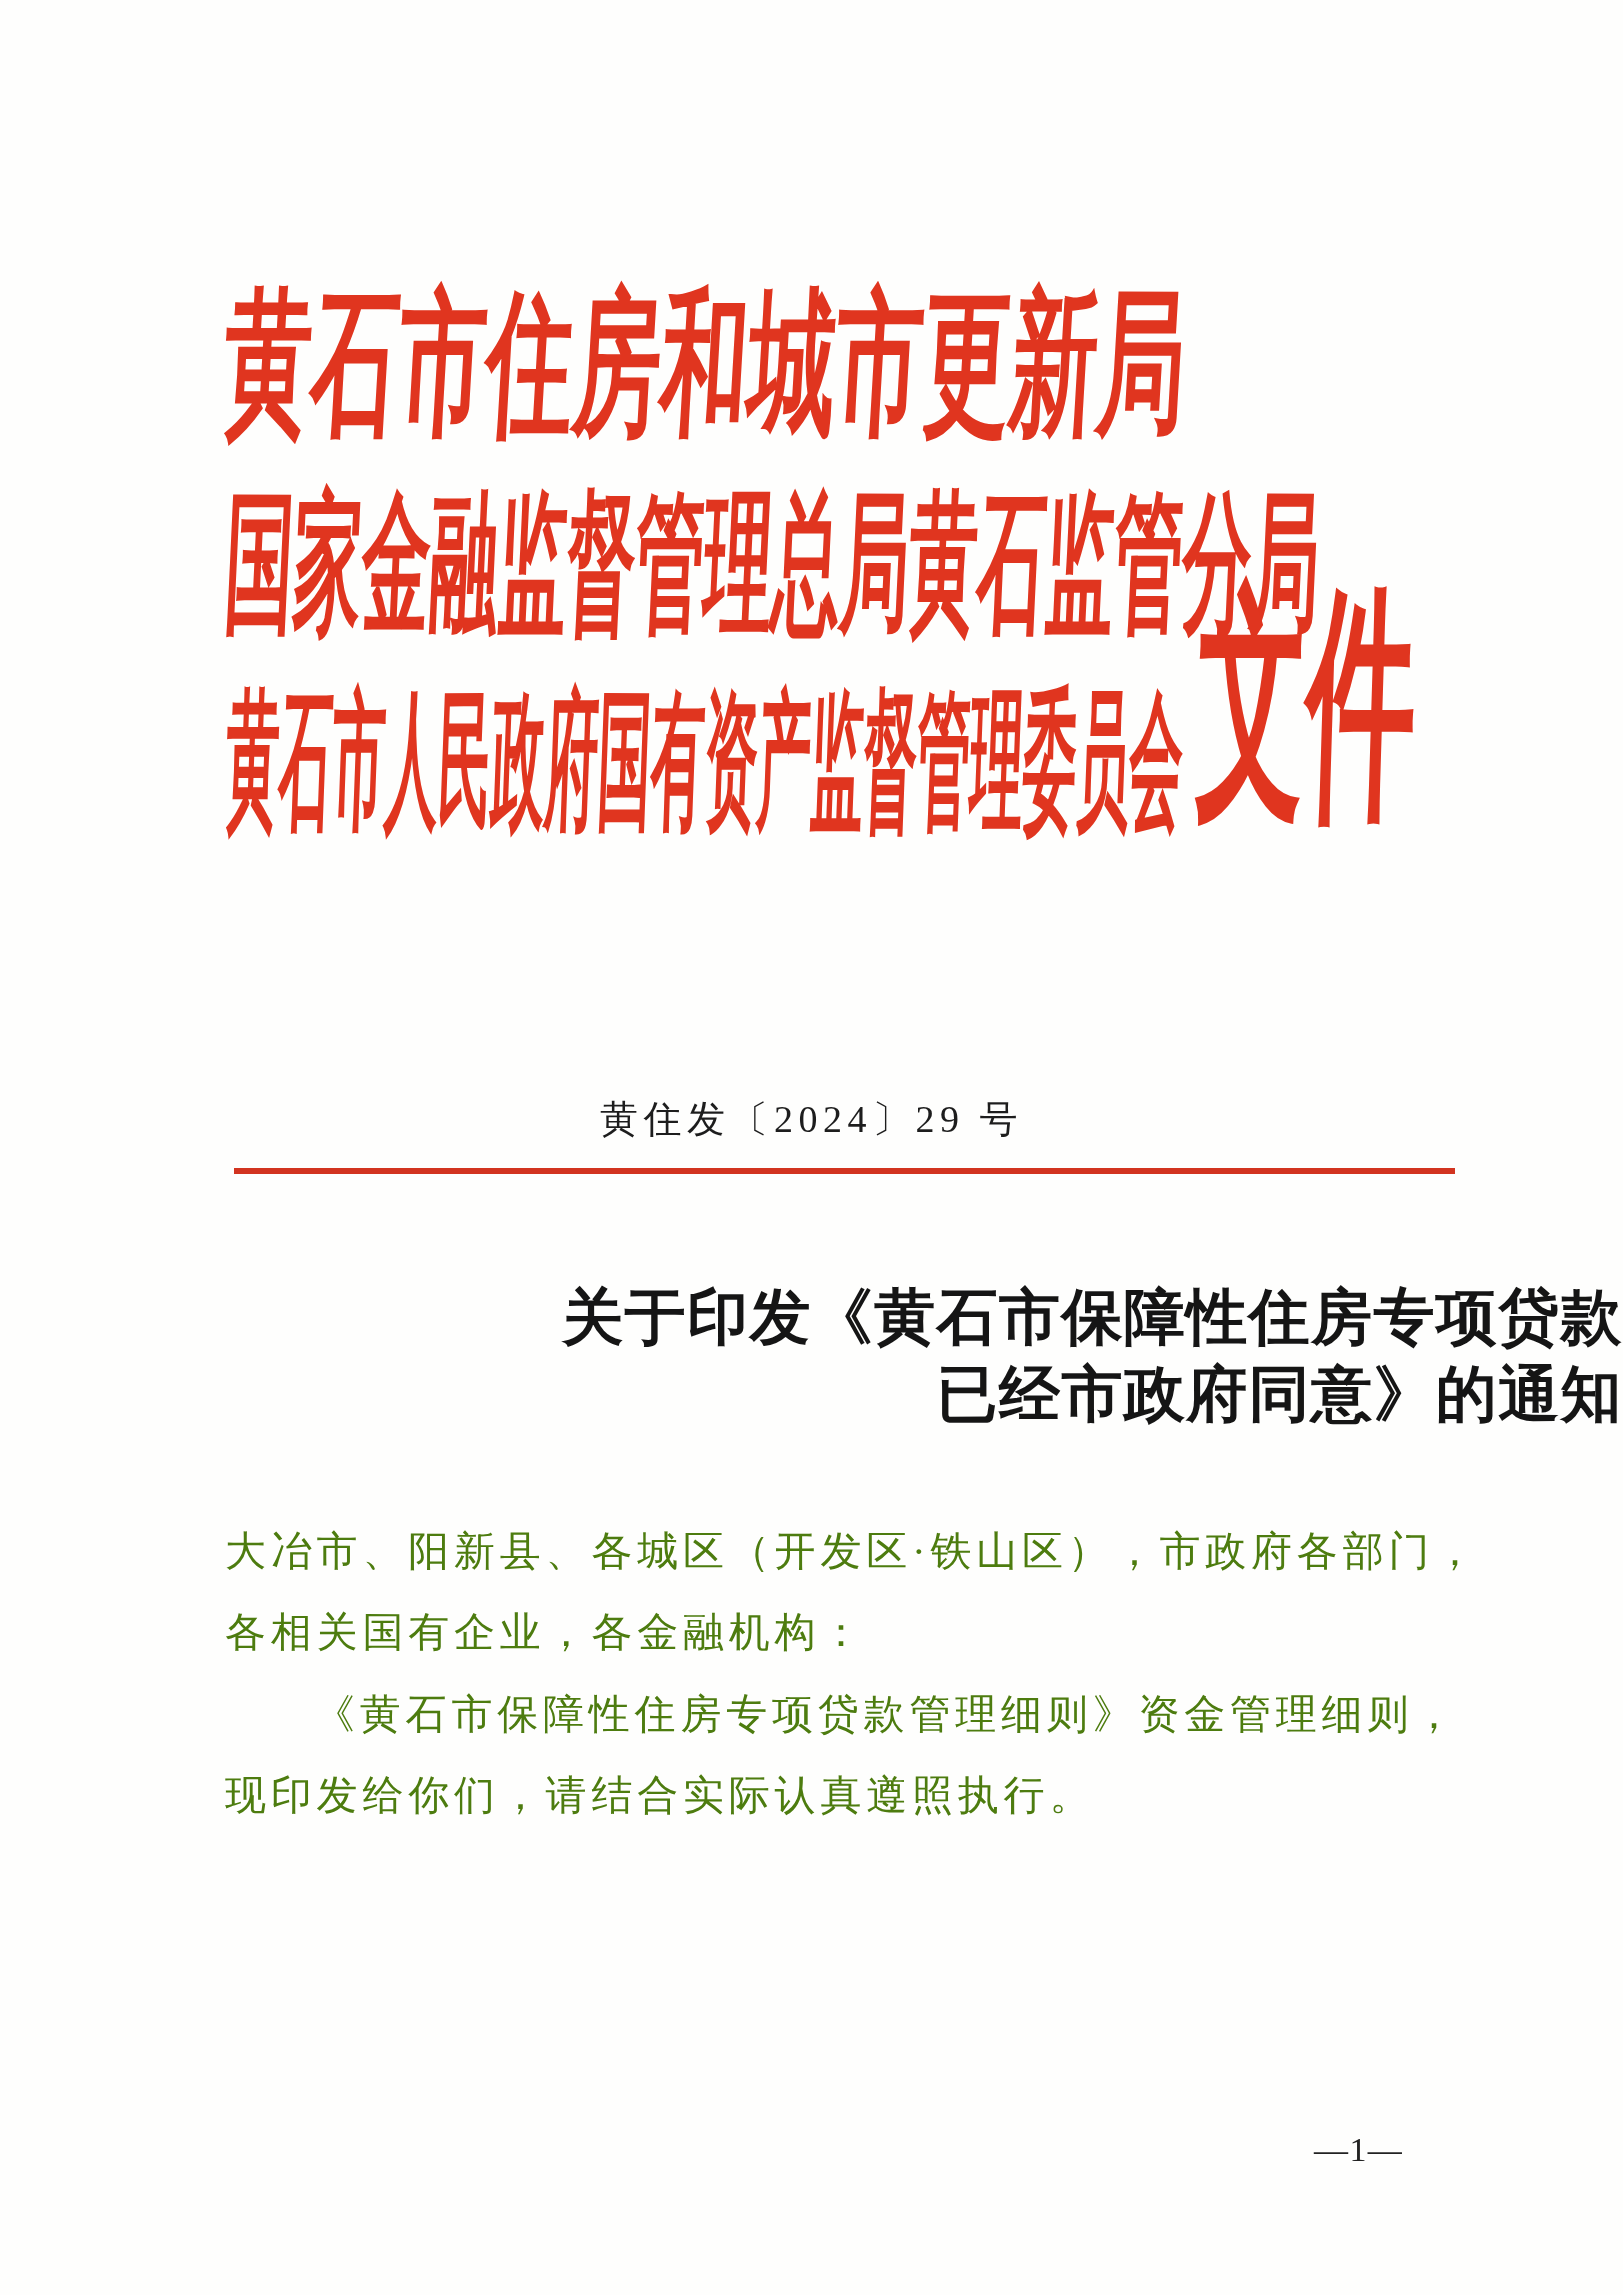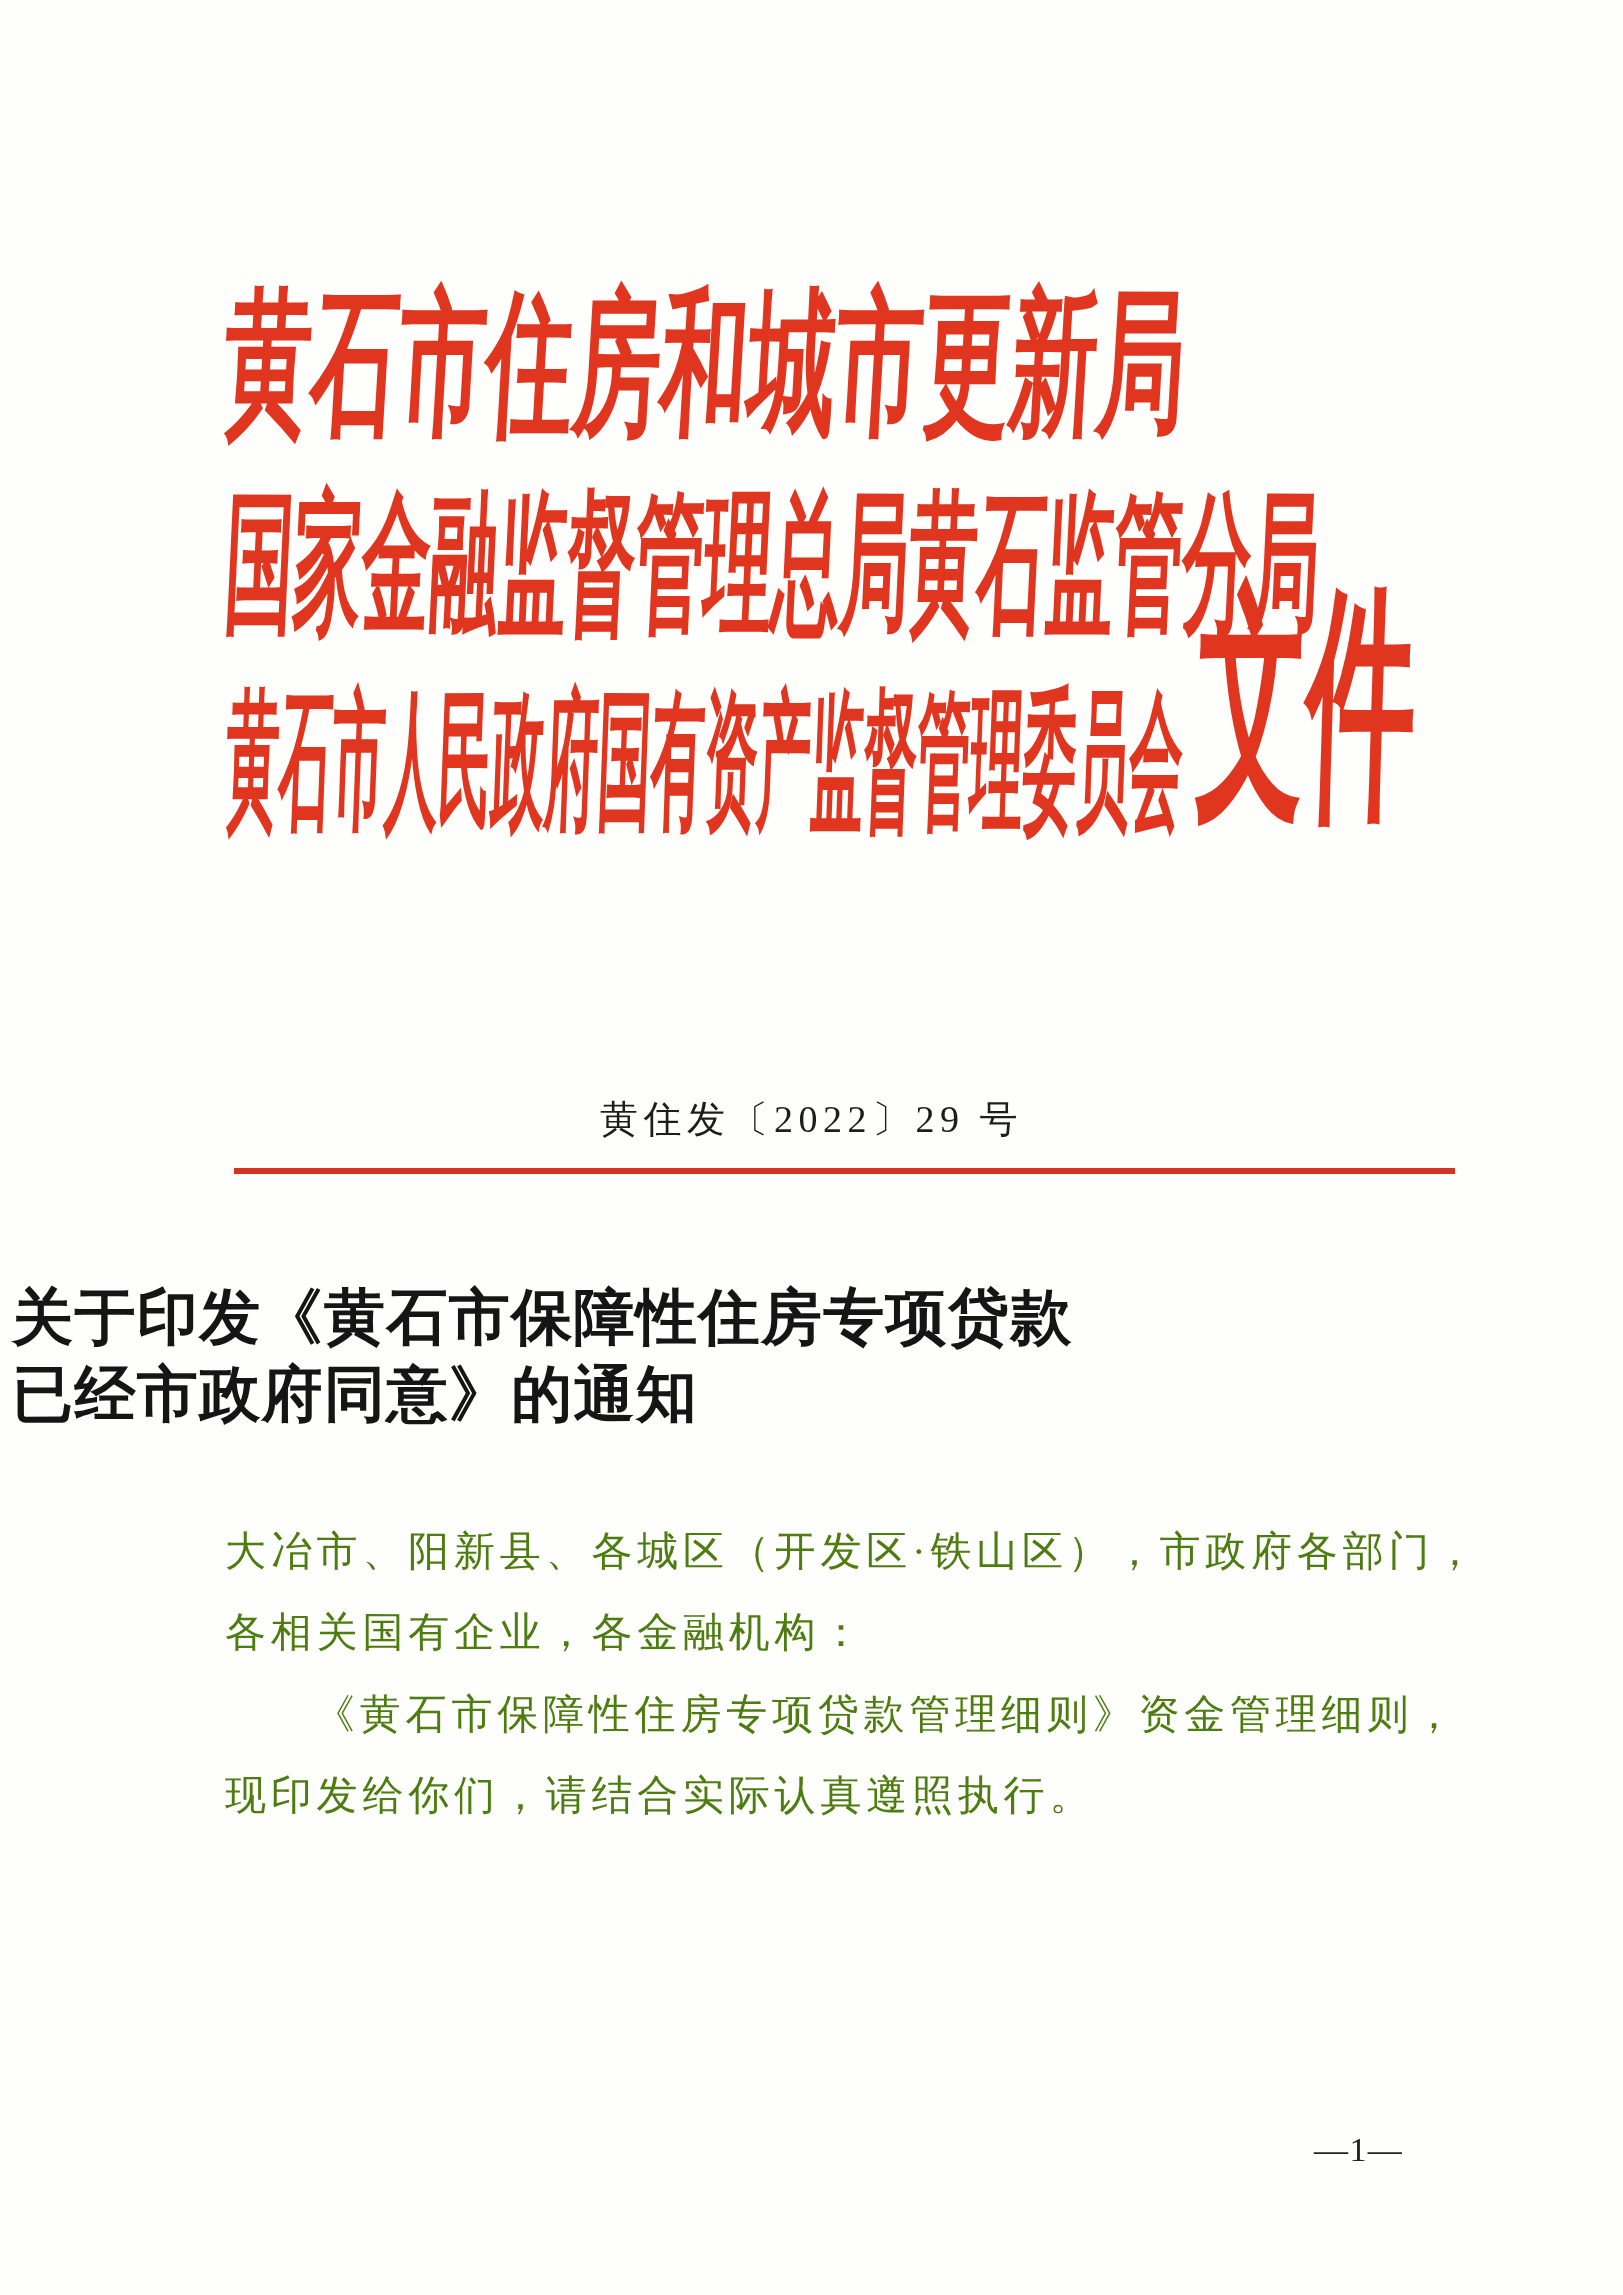--- a/index.html
+++ b/index.html
@@ -61,21 +61,21 @@
     top: 1168px;
     width: 1221px;
     height: 6.1px;
     background: #d23420;
   }
   
   .title-line {
     position: absolute;
     left: 0;
     width: 100%;
-    text-align: left;
+    text-align: right;
     font-weight: bold;
     color: #151515;
     font-size: 61px;
     line-height: 1;
     letter-spacing: 1.4px;
     white-space: nowrap;
     padding-left: 12px;
   }
   .title-1 { top: 1287px; }
   .title-2 { top: 1364px; }
@@ -109,21 +109,21 @@
 <div class="page">
 
   <div class="org-line org-line-1">黄石市住房和城市更新局</div>
 
   <div class="org-line org-line-2">国家金融监督管理总局黄石监管分局</div>
 
   <div class="org-line org-line-3">黄石市人民政府国有资产监督管理委员会</div>
 
   <div class="doc-type">文件</div>
 
-  <div class="doc-number">黄住发〔2022〕29 号</div>
+  <div class="doc-number">黄住发〔2024〕29 号</div>
 
   <div class="red-rule"></div>
 
   <div class="title-line title-1">关于印发《黄石市保障性住房专项贷款</div>
 
   <div class="title-line title-2">已经市政府同意》的通知</div>
 
   <div class="body-line body-1">大冶市、阳新县、各城区（开发区·铁山区），市政府各部门，</div>
 
   <div class="body-line body-2">各相关国有企业，各金融机构：</div>

